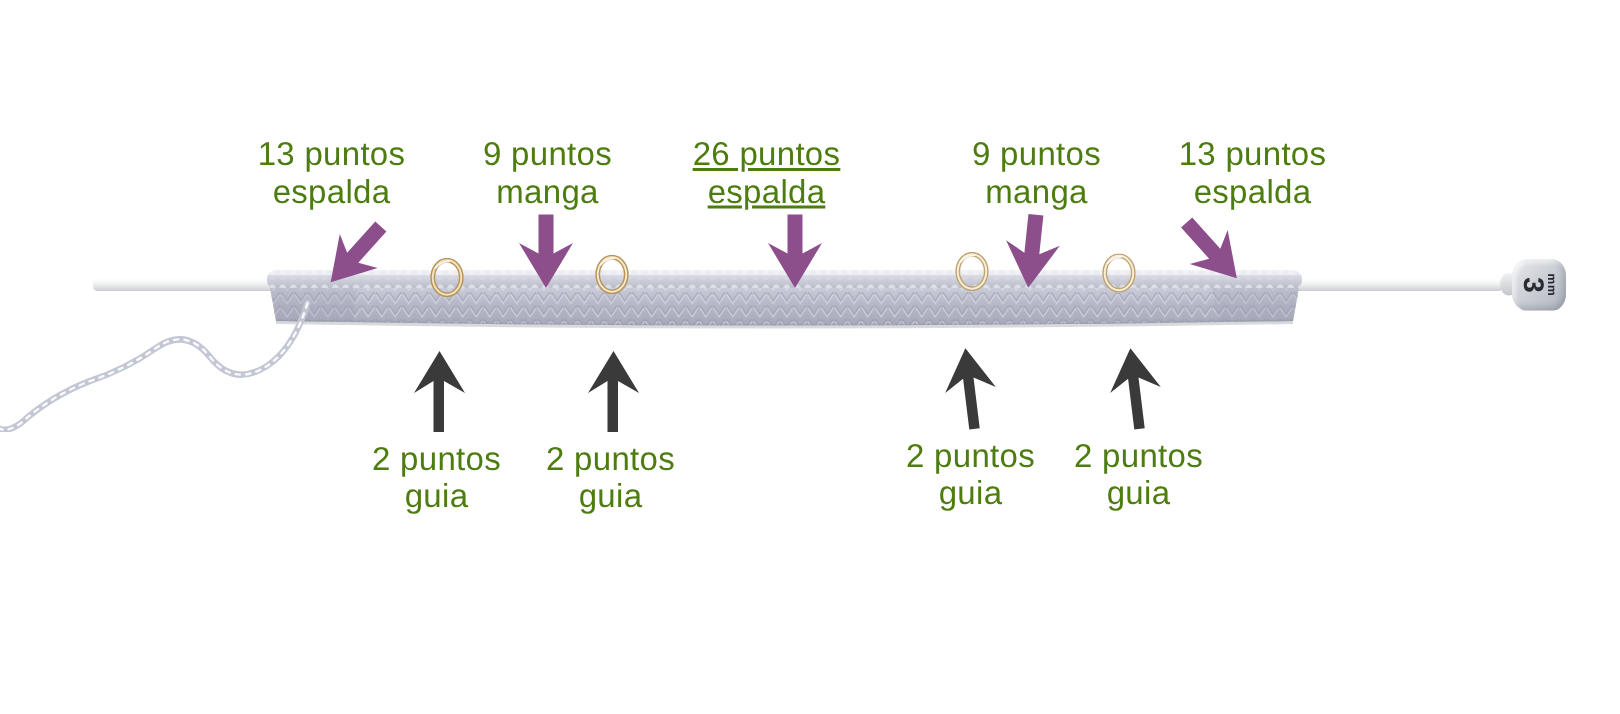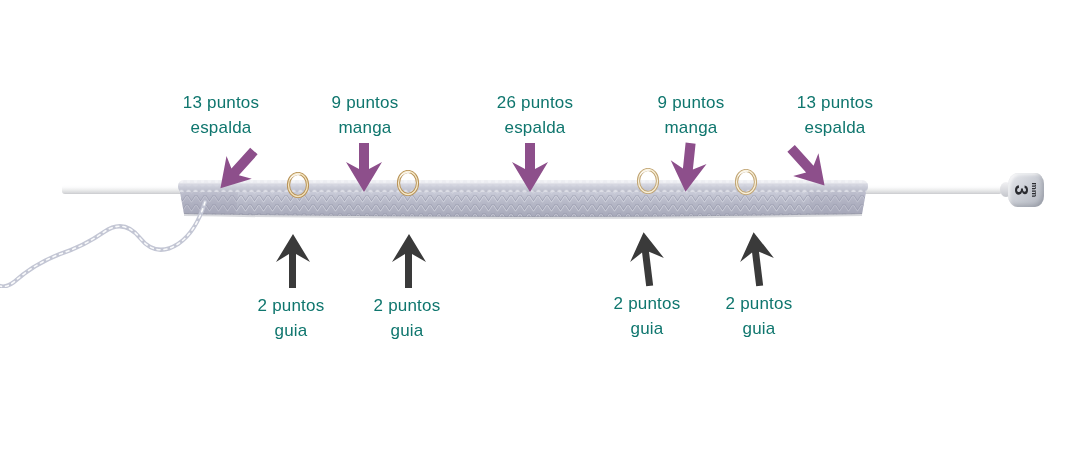--- a/index.html
+++ b/index.html
@@ -15,22 +15,22 @@
     width: 1080px;
     height: 476px;
     background: #ffffff;
     overflow: hidden;
   }
 
   
   .label {
     position: absolute;
     text-align: center;
-    color: #0f766e;
-    font-size: 17px;
+    color: #4d7c0f;
+    font-size: 22px;
     line-height: 25px;
     letter-spacing: 0.2px;
     white-space: nowrap;
     font-family: "Liberation Sans", sans-serif;
   }
   .label .l1, .label .l2 { display: block; }
 
   
   .arrow {
     position: absolute;
@@ -182,21 +182,21 @@
   </div>
 
   <div class="label" style="left:158px; top:90px; width:126px;">
     <span class="l1">13 puntos</span>
     <span class="l2">espalda</span>
   </div>
   <div class="label" style="left:306px; top:90px; width:118px;">
     <span class="l1">9 puntos</span>
     <span class="l2">manga</span>
   </div>
-  <div class="label" style="left:470px; top:90px; width:130px;">
+  <div class="label" style="left:446px; top:90px; width:130px;text-decoration:underline;">
     <span class="l1">26 puntos</span>
     <span class="l2">espalda</span>
   </div>
   <div class="label" style="left:632px; top:90px; width:118px;">
     <span class="l1">9 puntos</span>
     <span class="l2">manga</span>
   </div>
   <div class="label" style="left:772px; top:90px; width:126px;">
     <span class="l1">13 puntos</span>
     <span class="l2">espalda</span>

